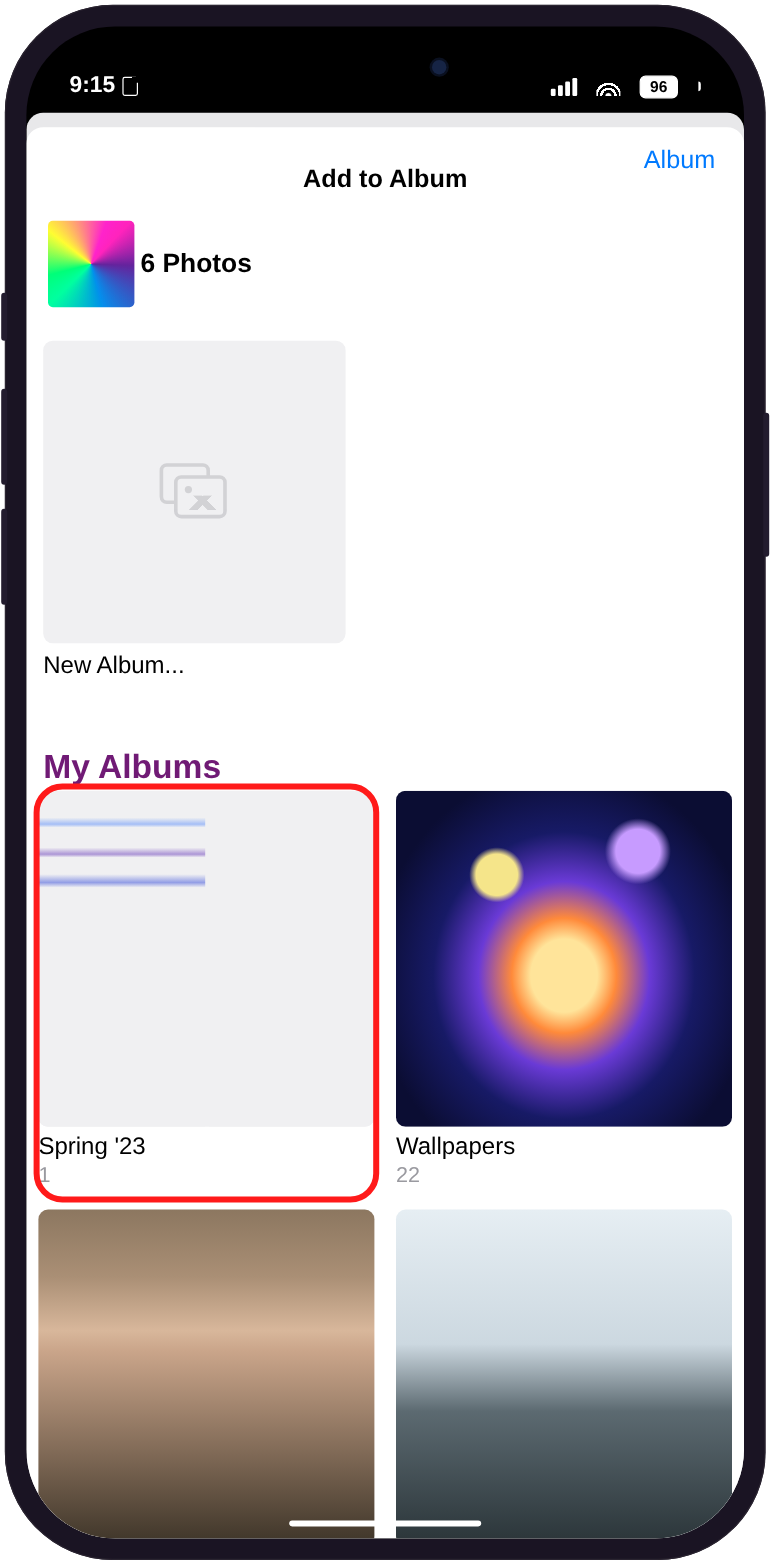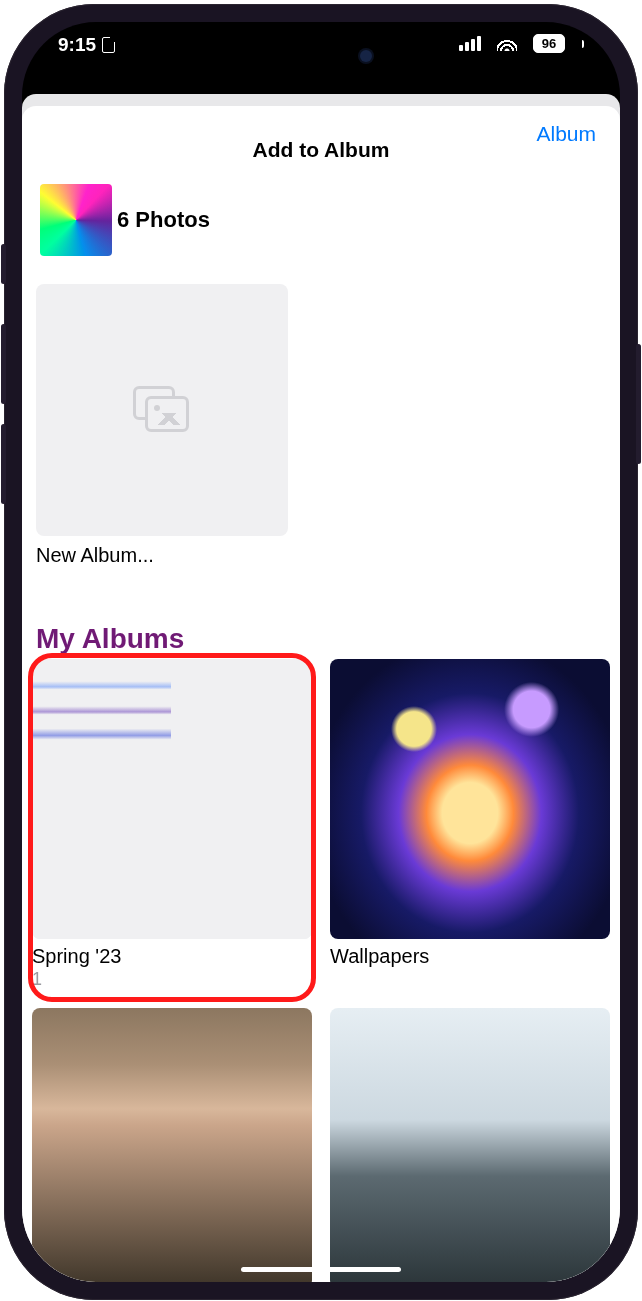--- a/index.html
+++ b/index.html
@@ -7,21 +7,21 @@
 
     .phone-frame { width: 634px; background: #1a1423; border-radius: 90px; padding: 18px; position: relative; box-shadow: 0 0 0 1px #2a2430 inset; }
     .phone-screen-outer { background: #000; border-radius: 74px; overflow: hidden; position: relative; height: 1260px; }
 
     .side-btn { position: absolute; background: #231c2e; border-radius: 4px; }
     .side-btn.l1 { left: -3px; top: 240px; width: 5px; height: 40px; }
     .side-btn.l2 { left: -3px; top: 320px; width: 5px; height: 80px; }
     .side-btn.l3 { left: -3px; top: 420px; width: 5px; height: 80px; }
     .side-btn.r1 { right: -3px; top: 340px; width: 5px; height: 120px; }
 
-    .status-bar { height: 54px; display: flex; align-items: flex-start; justify-content: space-between; padding: 12px 36px 0; color:#fff; font-weight:600; font-size:19px; }
+    .status-bar { height: 54px; display: flex; align-items: center; justify-content: space-between; padding: 12px 36px 0; color:#fff; font-weight:600; font-size:19px;margin-top:17px; }
     .status-left { display:flex; align-items:center; gap:6px; }
     .status-right { display:flex; align-items:center; gap:16px; }
     .cell-icon { display:inline-flex; align-items:flex-end; gap:2px; }
     .cell-icon span { width:4px; background:#fff; border-radius:1px; }
     .cell-icon span:nth-child(1){height:6px;} .cell-icon span:nth-child(2){height:9px;} .cell-icon span:nth-child(3){height:12px;} .cell-icon span:nth-child(4){height:15px;}
     .wifi-icon { width:20px; height:15px; position:relative; }
     .wifi-icon::before { content:""; position:absolute; inset:0; background: radial-gradient(circle at 50% 100%, #fff 2px, transparent 3px), radial-gradient(circle at 50% 100%, transparent 5px, #fff 5px, #fff 7px, transparent 7px), radial-gradient(circle at 50% 100%, transparent 9px, #fff 9px, #fff 11px, transparent 11px); }
     .battery { display:inline-flex; align-items:center; border:1.5px solid #fff; border-radius:5px; padding:1px 3px; font-size:13px; font-weight:700; color:#000; background:#fff; min-width:32px; justify-content:center; }
     .battery-tip { width:2px; height:8px; background:#fff; border-radius:0 2px 2px 0; margin-left:1px; }
 
@@ -146,20 +146,21 @@
               <div></div>
             </div>
           </div>
           <div class="album-name">Spring '23</div>
           <div class="album-count">1</div>
         </div>
 
         <div class="album-item">
           <div class="album-cover art-space"></div>
           <div class="album-name">Wallpapers</div>
+          <div class="album-count">22</div>
         </div>
 
         <div class="album-item">
           <div class="album-cover art-selfie"></div>
         </div>
 
         <div class="album-item">
           <div class="album-cover art-mountain"></div>
         </div>
 

